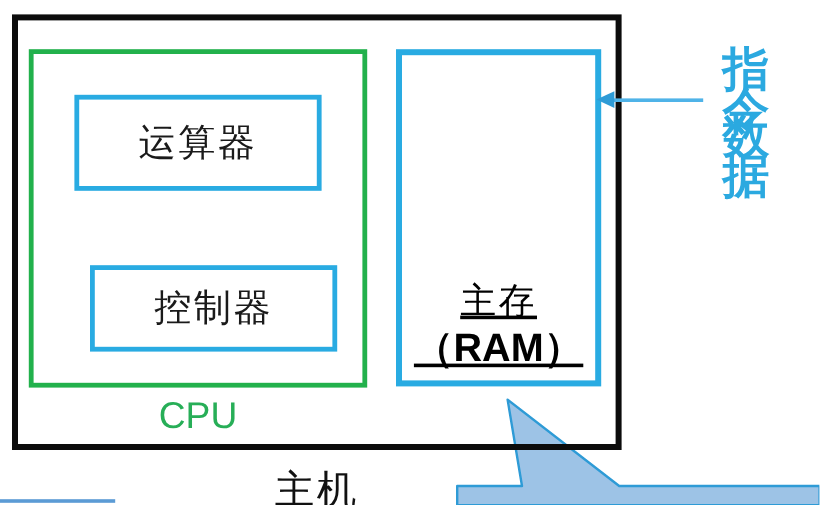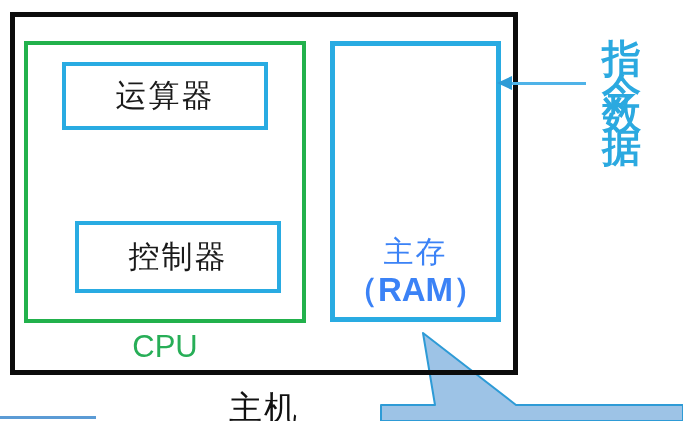--- a/index.html
+++ b/index.html
@@ -14,38 +14,38 @@
 
   
   .cpu-box{left:24px;top:41px;width:282px;height:282px;border:4px solid #22b14c;}
 
   
   .unit-box{
     border:4px solid #29abe2;background:#ffffff;
     display:flex;align-items:center;justify-content:center;
     font-size:31px;color:#1a1a1a;letter-spacing:2px;
   }
-  .alu-box{left:62px;top:62px;width:206px;height:68px;}
+  .alu-box{left:62px;top:79px;width:206px;height:80px;}
   .cu-box{left:62px;top:221px;width:206px;height:72px;margin-left:13px;}
 
   
   .cpu-label{
     left:24px;top:330px;width:282px;text-align:center;
     font-family:"Liberation Sans",sans-serif;font-weight:normal;
     font-size:31px;color:#27ae57;line-height:34px;
   }
 
   
   .ram-box{
     left:330px;top:41px;width:171px;height:281px;border:5px solid #29abe2;
     display:flex;flex-direction:column;background:#ffffff;
   }
   .ram-top{
     flex:1;display:flex;flex-direction:column;align-items:center;justify-content:flex-end;
-    padding-bottom:8px;color:#3b82f6;
+    padding-bottom:8px;color:#000000;text-decoration:underline;
   }
   .ram-line1{font-size:30px;line-height:38px;letter-spacing:2px;}
   .ram-line2{font-size:33px;line-height:38px;font-family:"Liberation Sans",sans-serif;font-weight:600;}
   .rom-section{
     position:relative;height:75px;border-top:5px solid #29abe2;
     display:flex;align-items:center;justify-content:center;
     font-family:"Liberation Sans",sans-serif;font-weight:600;font-size:31px;color:#1a1a1a;
   }
   .pencil-wrap{position:absolute;left:84px;top:-6px;width:40px;height:40px;}
 

